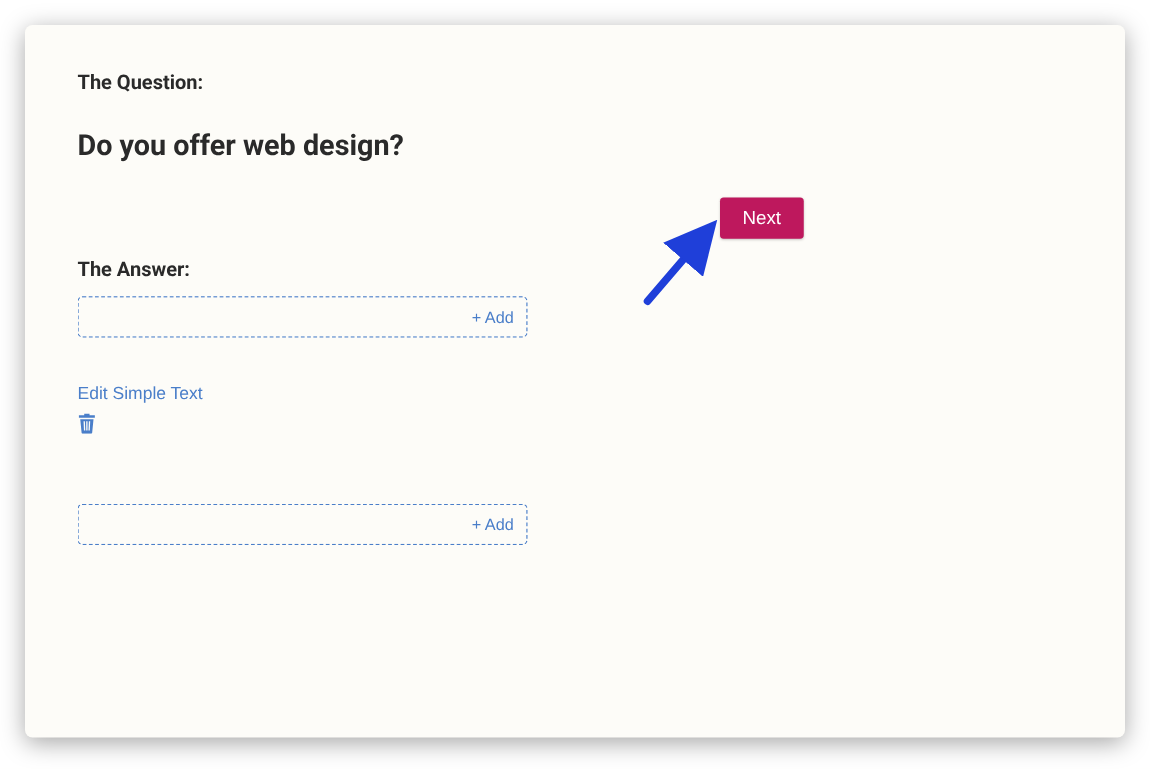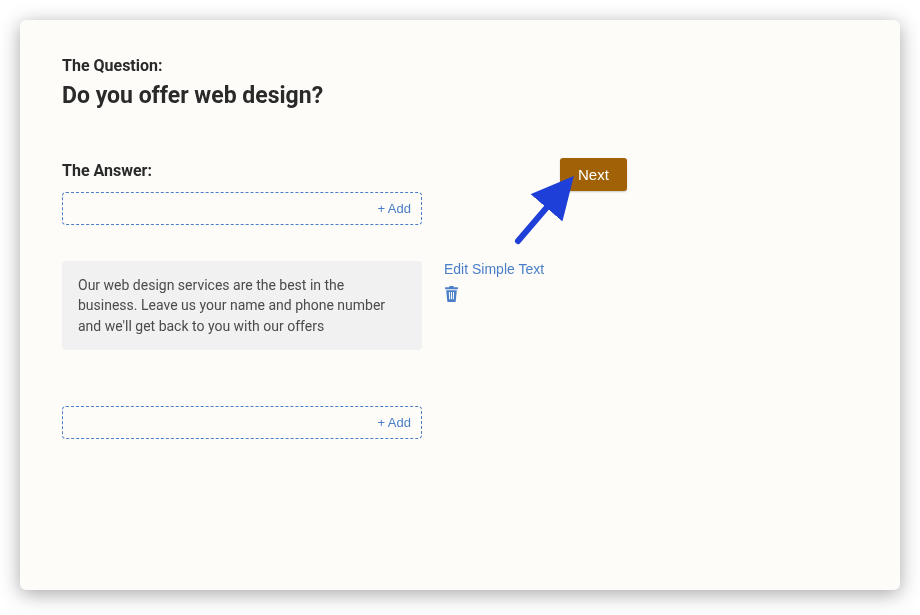--- a/index.html
+++ b/index.html
@@ -21,27 +21,27 @@
       background: #fdfcf8;
       border-radius: 6px;
       box-shadow: 0 4px 20px rgba(0,0,0,0.35);
       padding: 36px 42px;
       position: relative;
     }
     .question-label {
       font-weight: 700;
       font-size: 16px;
       color: #2a2a2a;
-      margin-bottom: 7px;
+      margin-bottom: 28px;
     }
     .question-text {
       font-weight: 700;
       font-size: 23px;
       color: #2a2a2a;
-      margin-bottom: 52px;
+      margin-bottom: 76px;
     }
     .answer-label {
       font-weight: 700;
       font-size: 16px;
       color: #2a2a2a;
       margin-bottom: 12px;
     }
     .add-box {
       width: 360px;
       border: 1px dashed #4a7ec9;
@@ -86,22 +86,22 @@
     }
     .trash-icon {
       color: #4a7ec9;
       cursor: pointer;
       width: 15px;
       height: 17px;
     }
     .next-btn {
       position: absolute;
       top: 138px;
-      left: 540px;
-      background: #a16207;
+      left: 556px;
+      background: #be185d;
       color: #ffffff;
       border: none;
       border-radius: 3px;
       padding: 8px 18px;
       font-size: 15px;
       font-weight: 500;
       cursor: pointer;
       box-shadow: 0 1px 2px rgba(0,0,0,0.2);
     }
     .arrow {
@@ -128,21 +128,20 @@
       </marker>
     </defs>
     <line x1="10" y1="68" x2="58" y2="12" stroke="#1f3fd9" stroke-width="6" stroke-linecap="round" marker-end="url(#arrowhead)"></line>
   </svg>
 
   <div class="answer-label">The Answer:</div>
 
   <button class="add-box">+ Add</button>
 
   <div class="answer-row">
-    <div class="answer-card">Our web design services are the best in the business. Leave us your name and phone number and we'll get back to you with our offers</div>
     <div class="answer-actions">
       <button class="edit-link">Edit Simple Text</button>
       <svg class="trash-icon" viewBox="0 0 14 16">
         <path fill="#4a7ec9" d="M5 1 L5 2 L1 2 L1 4 L13 4 L13 2 L9 2 L9 1 Z M2 5 L3 15 C3 15.5 3.5 16 4 16 L10 16 C10.5 16 11 15.5 11 15 L12 5 Z M4.5 6.5 L5.5 6.5 L5.8 13.5 L4.8 13.5 Z M6.5 6.5 L7.5 6.5 L7.5 13.5 L6.5 13.5 Z M8.5 6.5 L9.5 6.5 L9.2 13.5 L8.2 13.5 Z"></path>
       </svg>
     </div>
   </div>
 
   <button class="add-box">+ Add</button>
 

